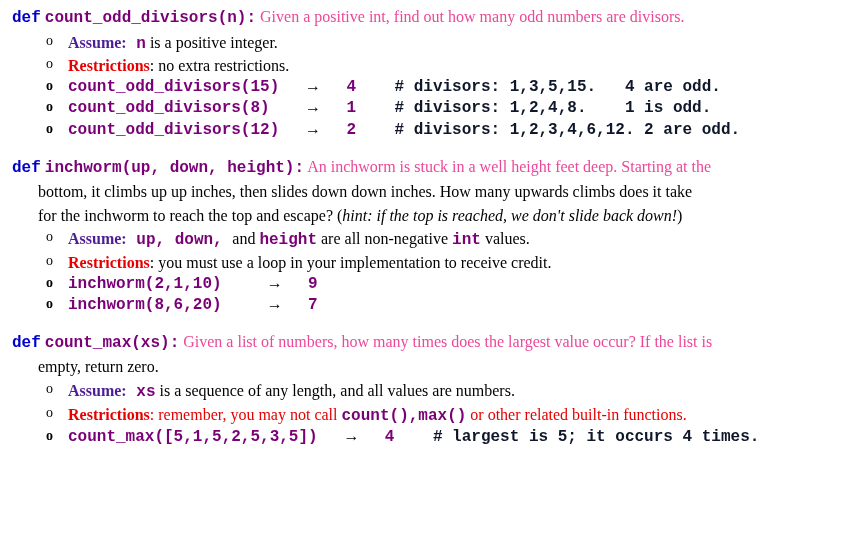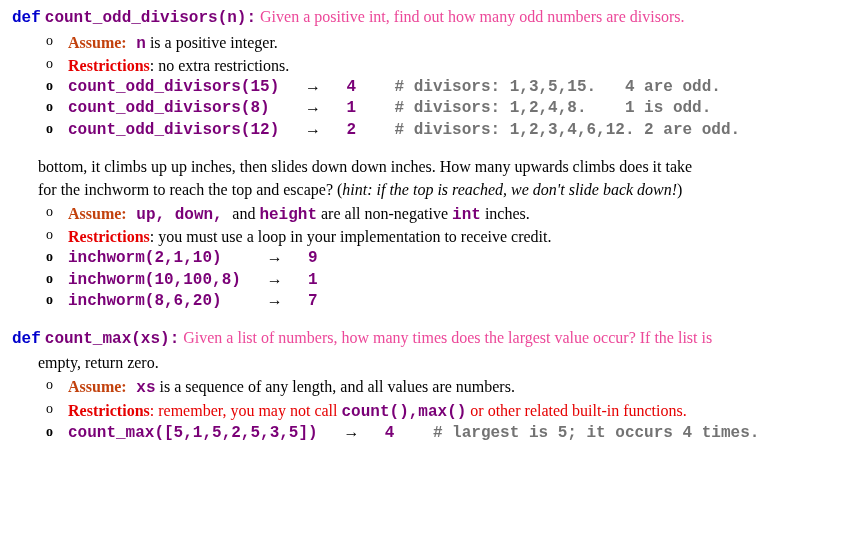--- a/index.html
+++ b/index.html
@@ -32,34 +32,34 @@
   }
   ul.bullets li::before {
     content: "o";
     position: absolute;
     left: 0;
     top: 0;
     font-family: "Times New Roman", Times, serif;
     font-size: 14px;
     color: #000;
   }
-  .assume-label { color: #c2410c; font-weight: bold; margin-top: 36px; }
+  .assume-label { color: #4c1d95; font-weight: bold; margin-top: 36px; }
   .restrict-label { color: #e60000; font-weight: bold; }
   .restrict-text { color: #000; }
   .restrict-red { color: #e60000; margin-top: 8px; }
   .mono { font-family: "Courier New", monospace; font-weight: bold; color: #7a0077; }
   .ex-row {
     font-family: "Courier New", monospace;
     font-weight: bold;
     color: #7a0077;
     white-space: pre;
   }
   .ex-arrow { color: #000; font-weight: normal; }
   .ex-result { color: #7a0077; }
-  .ex-comment { color: #737373; margin-top: 28px; }
+  .ex-comment { color: #0f172a; margin-top: 28px; }
 </style>
 </head>
 <body>
 
 <div class="func-block">
   <p class="sig-line">
     <span class="kw-def">def</span>
     <span class="func-name"> <span>count_odd_divisors</span></span><span class="sig-paren">(n):</span><span class="desc"> Given a positive int, find out how many odd numbers are divisors.</span>
   </p>
   <ul class="bullets">
@@ -69,31 +69,34 @@
     <li>
       <span class="restrict-label">Restrictions</span><span class="restrict-text">: no extra restrictions.</span>
     </li>
     <li class="ex-row"><span>count_odd_divisors(15)</span><span class="ex-arrow">   →   </span><span class="ex-result">4</span><span class="ex-comment">    # divisors: 1,3,5,15.   4 are odd.</span></li>
     <li class="ex-row"><span>count_odd_divisors(8)</span><span class="ex-arrow">    →   </span><span class="ex-result">1</span><span class="ex-comment">    # divisors: 1,2,4,8.    1 is odd.</span></li>
     <li class="ex-row"><span>count_odd_divisors(12)</span><span class="ex-arrow">   →   </span><span class="ex-result">2</span><span class="ex-comment">    # divisors: 1,2,3,4,6,12. 2 are odd.</span></li>
   </ul>
 </div>
 
 <div class="func-block">
+  <p class="sig-line">
+    <span class="kw-def">def</span>
+    <span class="func-name"> <span>inchworm</span></span><span class="sig-paren">(up, down, height):</span><span class="desc"> An inchworm is stuck in a well height feet deep. Starting at the</span>
+  </p>
   <p class="sig-continue"><span>bottom, it climbs up up inches, then slides down down inches. How many upwards climbs does it take</span></p>
   <p class="sig-continue"><span>for the inchworm to reach the top and escape? (</span><i>hint: if the top is reached, we don't slide back down!</i><span>)</span></p>
   <ul class="bullets">
     <li>
-      <span class="assume-label">Assume:</span><span class="mono"> up, down, </span><span> and </span><span class="mono">height</span><span> are all non-negative </span><span class="mono">int</span><span> inches.</span>
+      <span class="assume-label">Assume:</span><span class="mono"> up, down, </span><span> and </span><span class="mono">height</span><span> are all non-negative </span><span class="mono">int</span><span> values.</span>
     </li>
     <li>
       <span class="restrict-label">Restrictions</span><span class="restrict-text">: you must use a loop in your implementation to receive credit.</span>
     </li>
     <li class="ex-row"><span>inchworm(2,1,10)</span><span class="ex-arrow">     →   </span><span class="ex-result">9</span></li>
-    <li class="ex-row"><span>inchworm(10,100,8)</span><span class="ex-arrow">   →   </span><span class="ex-result">1</span></li>
     <li class="ex-row"><span>inchworm(8,6,20)</span><span class="ex-arrow">     →   </span><span class="ex-result">7</span></li>
   </ul>
 </div>
 
 <div class="func-block">
   <p class="sig-line">
     <span class="kw-def">def</span>
     <span class="func-name"> <span>count_max</span></span><span class="sig-paren">(xs):</span><span class="desc"> Given a list of numbers, how many times does the largest value occur? If the list is</span>
   </p>
   <p class="sig-continue">empty, return zero.</p>

